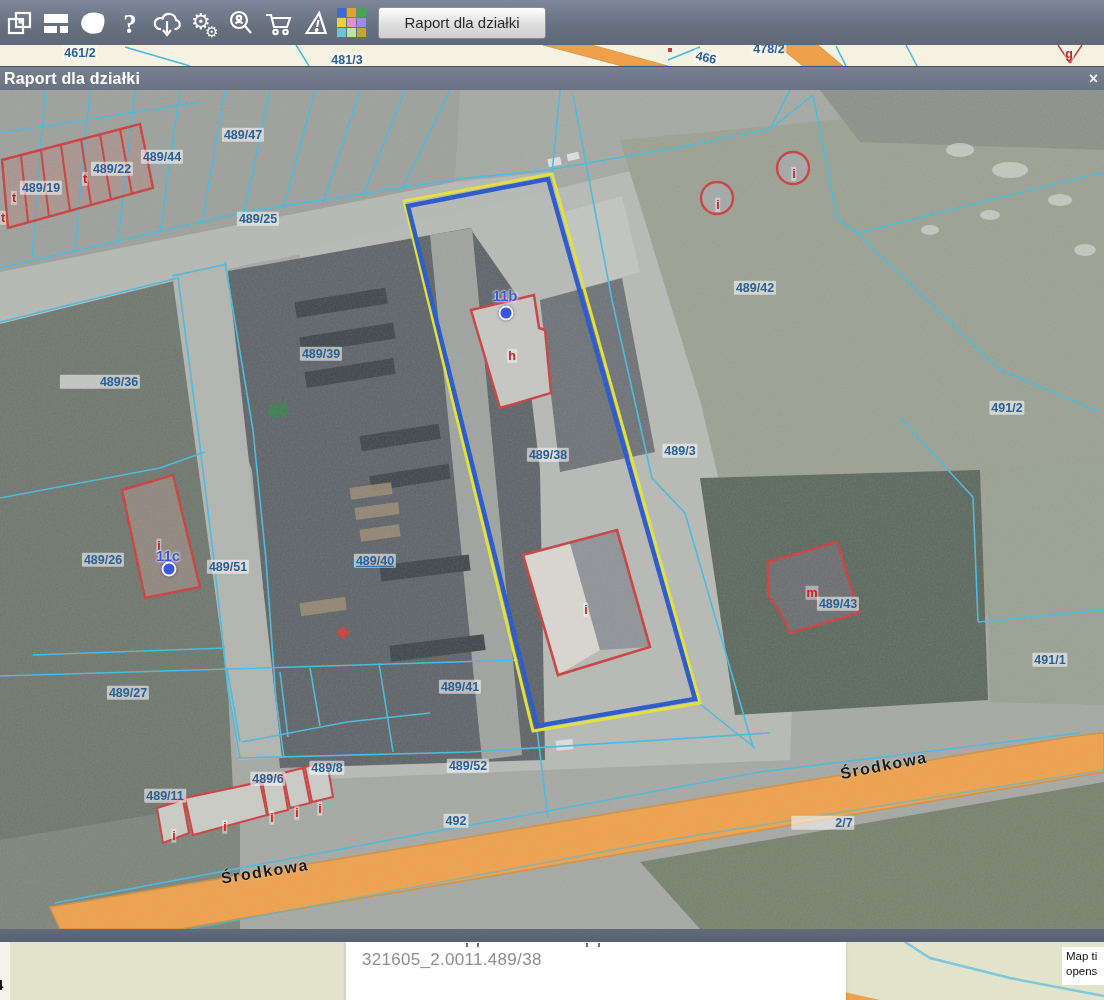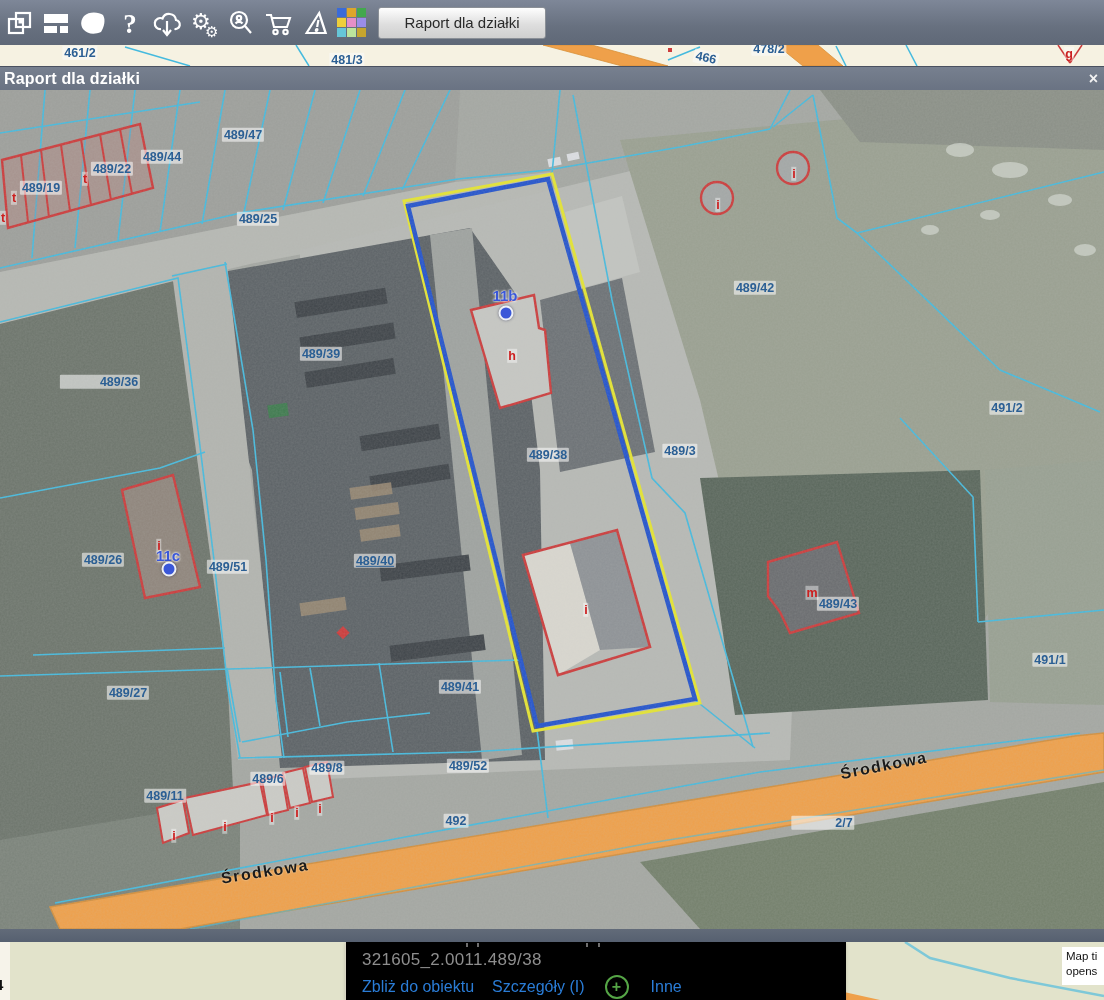--- a/index.html
+++ b/index.html
@@ -46,21 +46,21 @@
   .marker-dot{position:absolute;width:11px;height:11px;border-radius:50%;
      background:#3a57d8;border:2px solid #eef1f6;box-shadow:0 0 3px rgba(20,20,60,.5);
      transform:translate(-50%,-50%);}
 
   
   #dark-bar{position:absolute;left:0;top:929px;width:1104px;height:13px;
      background:linear-gradient(#626b79,#566070);}
   #osm{position:absolute;left:0;top:942px;width:1104px;height:58px;background:#e2e3cb;overflow:hidden;}
   #osm svg{position:absolute;left:0;top:0;}
   #popup{position:absolute;left:345px;top:0;width:500px;height:58px;
-     background:#000000;border-left:1px solid #d8d4c4;box-shadow:0 1px 3px rgba(0,0,0,.15);}
+     background:#ffffff;border-left:1px solid #d8d4c4;box-shadow:0 1px 3px rgba(0,0,0,.15);}
   .tick{position:absolute;top:1px;width:2px;height:4px;background:#6f6f6f;}
   #parcel-id{position:absolute;left:16px;top:8px;font-size:17px;color:#8e8e8e;letter-spacing:.3px;}
   #popup-links{position:absolute;left:16px;top:33px;display:flex;align-items:center;font-size:16px;}
   .plink{color:#2a7cd6;cursor:pointer;}
   #link-zoom{margin-right:18px;}
   #link-details{margin-right:20px;}
   #plus-icon{width:20px;height:20px;border:2px solid #55a546;border-radius:50%;color:#55a546;
      font-size:16px;font-weight:bold;display:flex;align-items:center;justify-content:center;
      margin-right:22px;cursor:pointer;line-height:1;}
   #attribution{position:absolute;left:1062px;top:5px;width:46px;min-height:34px;background:#fff;
@@ -379,26 +379,20 @@
       <polyline points="905,942 930,958 1010,978 1104,996" stroke="#7ec8d8" stroke-width="2.5" fill="none"></polyline>
     </svg>
 
     <div id="popup">
       <div class="tick" style="left:120px"></div>
       <div class="tick" style="left:131px"></div>
       <div class="tick" style="left:240px"></div>
       <div class="tick" style="left:252px"></div>
 
       <div id="parcel-id">321605_2.0011.489/38</div>
-      <div id="popup-links">
-        <span id="link-zoom" class="plink">Zbliż do obiektu</span>
-        <span id="link-details" class="plink">Szczegóły (I)</span>
-        <span id="plus-icon">+</span>
-        <span id="link-more" class="plink">Inne</span>
-      </div>
     </div>
 
     <div id="attribution">
       <div>Map ti</div>
       <div>opens</div>
     </div>
 
     <div id="scale-box">
       <span>4</span>
     </div>

